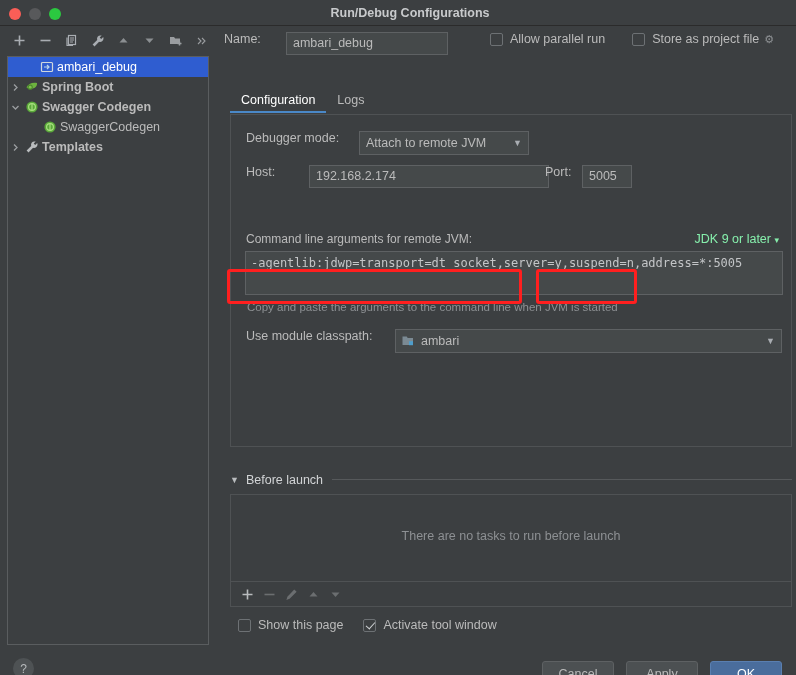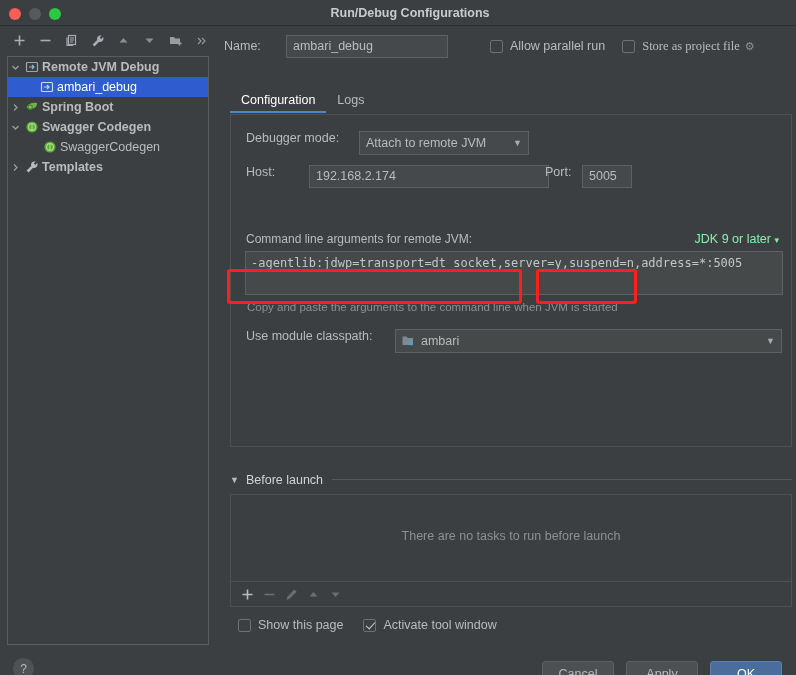--- a/index.html
+++ b/index.html
@@ -72,21 +72,21 @@
     font-size: 12px; display: flex; align-items: center; justify-content: center;
   }
 
   
   .right-pane {
     position: absolute; left: 216px; top: 26px; width: 580px; height: 649px;
     background: #3c3f41;
   }
   .name-row {
     position: absolute; left: 8px; top: 6px; width: 572px; height: 28px;
-    display: flex; align-items: center;
+    display: flex; align-items: flex-start;
   }
   .name-label { font-size: 12.5px; color: #bbbbbb; width: 62px; }
   .name-input {
     width: 162px; height: 23px; background: #45494a; border: 1px solid #5e6163;
     color: #bbbbbb; font-size: 12.5px; padding: 0 6px; line-height: 21px;
   }
   .chk-wrap { display: flex; align-items: center; font-size: 12.5px; color: #bbbbbb; }
   .chkbox {
     width: 13px; height: 13px; border: 1px solid #6d7174; background: #3c3f41;
     margin-right: 7px; position: relative; border-radius: 2px;
@@ -272,34 +272,20 @@
       </div>
       <div class="tb-btn">
         <svg width="12" height="12" viewBox="0 0 12 12">
             <path d="M2 3l3 3-3 3M6 3l3 3-3 3" stroke="#9a9da0" stroke-width="1.1" fill="none"></path>
           </svg>
       </div>
     </div>
 
     <div class="tree">
 
-      <div class="tnode bold">
-        <span class="arrow">
-          <svg width="9" height="9" viewBox="0 0 9 9">
-              <path d="M1.5 3l3 3 3-3" stroke="#9a9da0" stroke-width="1.3" fill="none"></path>
-            </svg>
-        </span>
-        <span class="ico">
-          <svg width="14" height="14" viewBox="0 0 14 14">
-            <rect x="1.5" y="2.5" width="11" height="9" rx="1" fill="none" stroke="#9aa7b0" stroke-width="1.2"></rect>
-            <path d="M4 7h5M7 5l2 2-2 2" stroke="#8fb8d8" stroke-width="1.2" fill="none"></path>
-          </svg>
-        </span>
-        <span class="lbl">Remote JVM Debug</span>
-      </div>
 
       <div class="tnode sel indent1">
         <span class="arrow"></span>
         <span class="ico">
           <svg width="14" height="14" viewBox="0 0 14 14">
             <rect x="1.5" y="2.5" width="11" height="9" rx="1" fill="none" stroke="#cfd7de" stroke-width="1.2"></rect>
             <path d="M4 7h5M7 5l2 2-2 2" stroke="#bcd6ea" stroke-width="1.2" fill="none"></path>
           </svg>
         </span>
         <span class="lbl">ambari_debug</span>
@@ -371,21 +357,21 @@
 
     <div class="name-row">
       <span class="name-label">Name:</span>
       <div class="name-input">ambari_debug</div>
 
       <div class="chk-wrap" style="margin-left:42px;">
         <span class="chkbox"></span>
         <span>Allow parallel run</span>
       </div>
 
-      <div class="chk-wrap" style="margin-left:17px;font-family:Liberation Serif, serif;">
+      <div class="chk-wrap" style="margin-left:27px;">
         <span class="chkbox"></span>
         <span>Store as project file</span>
         <span class="gear-mini">⚙</span>
       </div>
     </div>
 
     <div class="tabs">
       <div class="tab active">Configuration</div>
       <div class="tab">Logs</div>
     </div>

